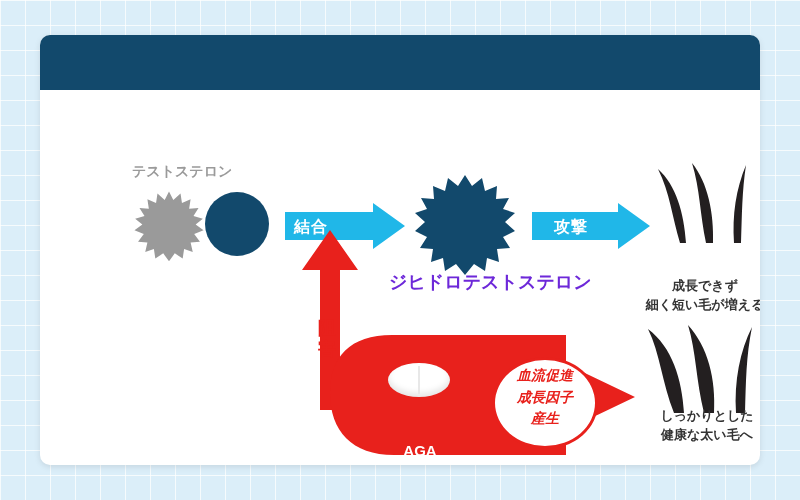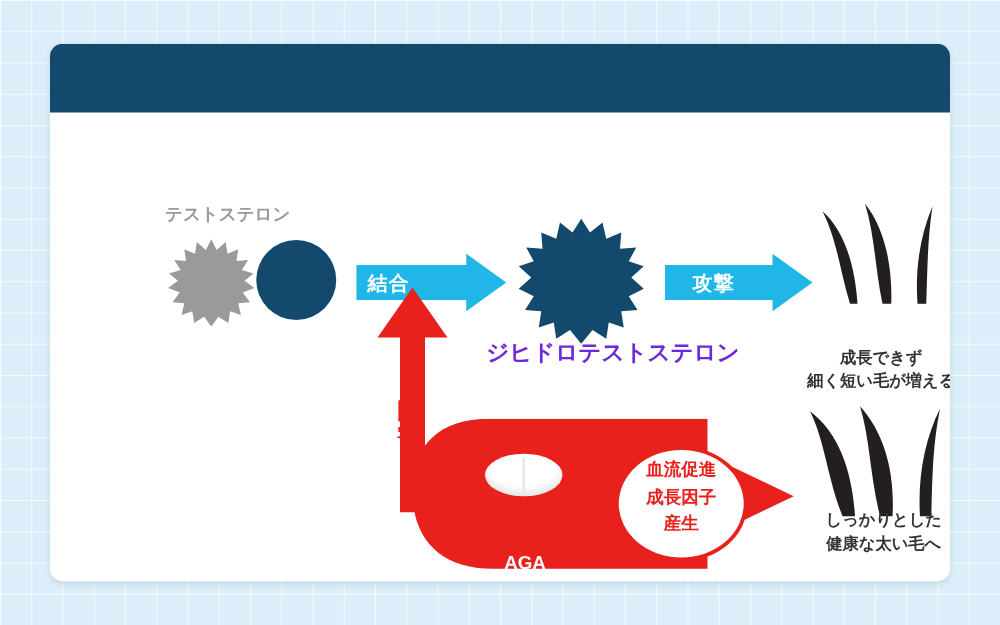--- a/index.html
+++ b/index.html
@@ -175,20 +175,21 @@
   #growth-text {
     position: absolute;
     left: 452px;
     top: 330px;
     width: 106px;
     text-align: center;
     color: #e8211c;
     font-size: 14px;
     font-weight: bold;
     line-height: 1.55;
+    font-style: italic;
   }
 
   
   #inhibit-label {
     position: absolute;
     left: 275px;
     top: 283px;
     width: 24px;
     color: #e8211c;
     font-size: 18px;

